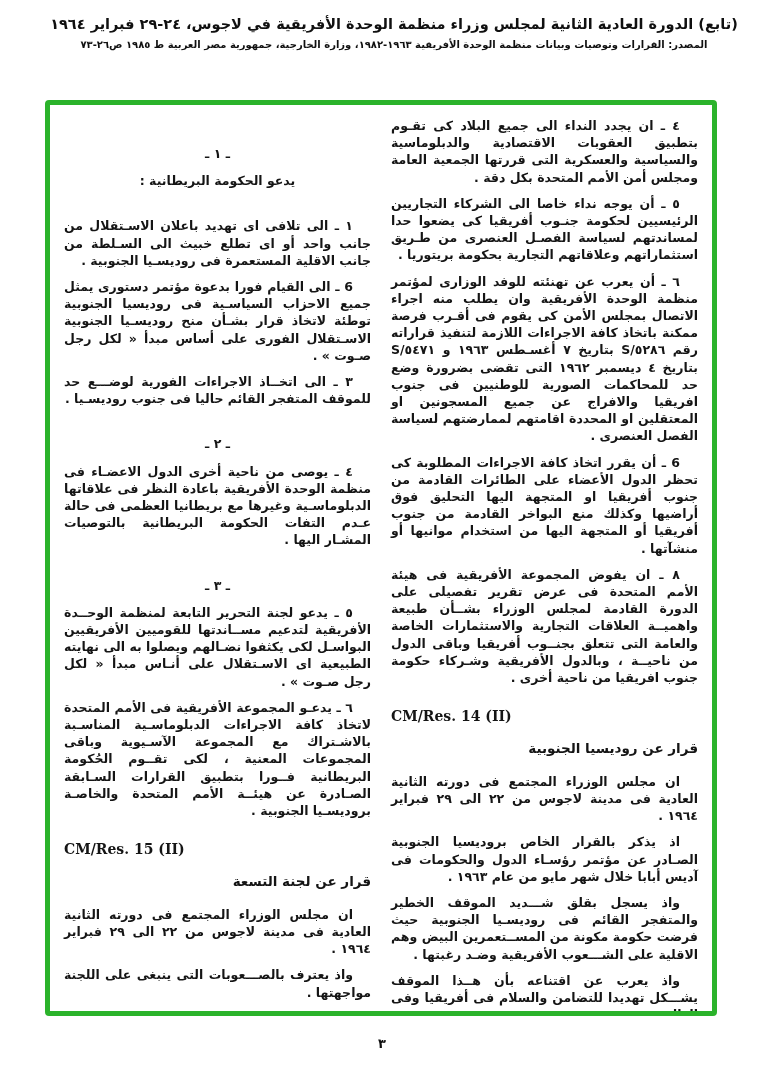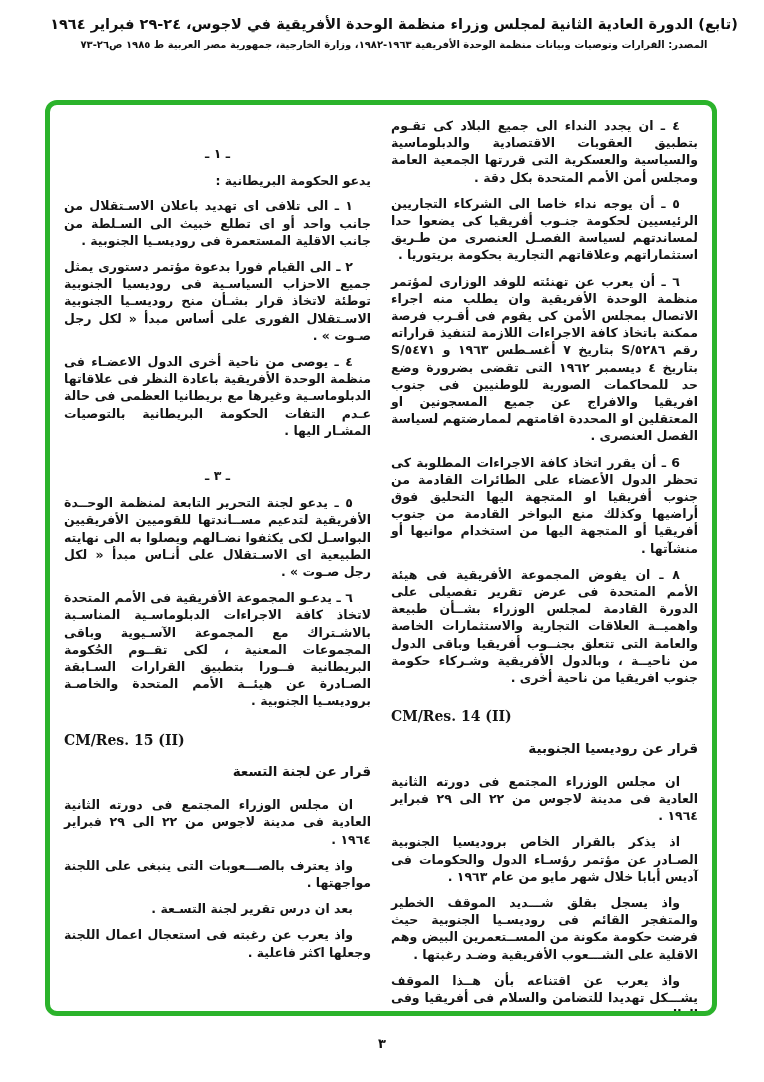--- a/index.html
+++ b/index.html
@@ -38,21 +38,21 @@
     color: #101010;
   }
   
   .doc-frame {
     position: absolute;
     left: 45px;
     top: 100px;
     width: 672px;
     height: 916px;
     border: 5px solid #2bb32b;
-    border-radius: 12px;
+    border-radius: 4px;
     background: #ffffff;
     box-sizing: border-box;
     overflow: hidden;
   }
   .columns {
     display: flex;
     direction: rtl;          
     gap: 20px;
     padding: 12px 14px 0 14px;
   }
@@ -84,22 +84,22 @@
     text-indent: 0;
   }
   .res-title {
     text-align: right;
     font-weight: bold;
     font-size: 13.5px;
     margin: 0 0 16px 0;
     text-indent: 0;
   }
   .intro-line {
-    margin: 4px 0 8px 0;
-    text-align: right;
+    margin: 4px 0 28px 0;
+    text-align: center;
     text-indent: 0;
   }
   
   .page-number {
     position: absolute;
     left: 0;
     top: 1036px;
     width: 764px;
     text-align: center;
     font-size: 13px;
@@ -131,21 +131,23 @@
         <p class="para">ان مجلس الوزراء المجتمع فى دورته الثانية العادية فى مدينة لاجوس من ٢٢ الى ٢٩ فبراير ١٩٦٤ .</p>
         <p class="para">اذ يذكر بالقرار الخاص بروديسيا الجنوبية الصـادر عن مؤتمر رؤسـاء الدول والحكومات فى آديس أبابا خلال شهر مايو من عام ١٩٦٣ .</p>
         <p class="para">واذ يسجل بقلق شـــديد الموقف الخطير والمتفجر القائم فى روديسـيا الجنوبية حيث فرضت حكومة مكونة من المســتعمرين البيض وهم الاقلية على الشـــعوب الأفريقية وضـد رغبتها .</p>
         <p class="para">واذ يعرب عن اقتناعه بأن هــذا الموقف يشـــكل تهديدا للتضامن والسلام فى أفريقيا وفى العالم .</p>
       </div>
 
       <div class="col">
         <p class="para section-marker">ـ ١ ـ</p>
         <p class="para intro-line">يدعو الحكومة البريطانية :</p>
         <p class="para">١ ـ الى تلافى اى تهديد باعلان الاسـتقلال من جانب واحد أو اى تطلع خبيث الى السـلطة من جانب الاقلية المستعمرة فى روديسـيا الجنوبية .</p>
-        <p class="para">٢ ـ الى القيام فورا بدعوة مؤتمر دستورى يمثل جميع الاحزاب السياسـية فى روديسيا الجنوبية توطئة لاتخاذ قرار بشـأن منح روديسـيا الجنوبية الاسـتقلال الفورى على أساس مبدأ « لكل رجل صـوت » .</p>
+        <p class="para">6 ـ الى القيام فورا بدعوة مؤتمر دستورى يمثل جميع الاحزاب السياسـية فى روديسيا الجنوبية توطئة لاتخاذ قرار بشـأن منح روديسـيا الجنوبية الاسـتقلال الفورى على أساس مبدأ « لكل رجل صـوت » .</p>
+        <p class="para">٣ ـ الى اتخــاذ الاجراءات الفورية لوضـــع حد للموقف المتفجر القائم حاليا فى جنوب روديسـيا .</p>
+        <p class="para section-marker">ـ ٢ ـ</p>
         <p class="para">٤ ـ يوصى من ناحية أخرى الدول الاعضـاء فى منظمة الوحدة الأفريقية باعادة النظر فى علاقاتها الدبلوماسـية وغيرها مع بريطانيا العظمى فى حالة عـدم التفات الحكومة البريطانية بالتوصيات المشـار اليها .</p>
         <p class="para section-marker">ـ ٣ ـ</p>
         <p class="para">٥ ـ يدعو لجنة التحرير التابعة لمنظمة الوحــدة الأفريقية لتدعيم مســاندتها للقوميين الأفريقيين البواسـل لكى يكثفوا نضـالهم ويصلوا به الى نهايته الطبيعية اى الاسـتقلال على أنـاس مبدأ « لكل رجل صـوت » .</p>
         <p class="para">٦ ـ يدعـو المجموعة الأفريقية فى الأمم المتحدة لاتخاذ كافة الاجراءات الدبلوماسـية المناسـبة بالاشـتراك مع المجموعة الآسـيوية وباقى المجموعات المعنية ، لكى تقــوم الحُكومة البريطانية فــورا بتطبيق القرارات السـابقة الصـادرة عن هيئــة الأمم المتحدة والخاصـة بروديسـيا الجنوبية .</p>
         <p class="para res-ref">CM/Res. 15 (II)</p>
         <p class="para res-title">قرار عن لجنة التسعة</p>
         <p class="para">ان مجلس الوزراء المجتمع فى دورته الثانية العادية فى مدينة لاجوس من ٢٢ الى ٢٩ فبراير ١٩٦٤ .</p>
         <p class="para">واذ يعترف بالصـــعوبات التى ينبغى على اللجنة مواجهتها .</p>
         <p class="para">بعد ان درس تقرير لجنة التسـعة .</p>
         <p class="para">واذ يعرب عن رغبته فى استعجال اعمال اللجنة وجعلها اكثر فاعلية .</p>

